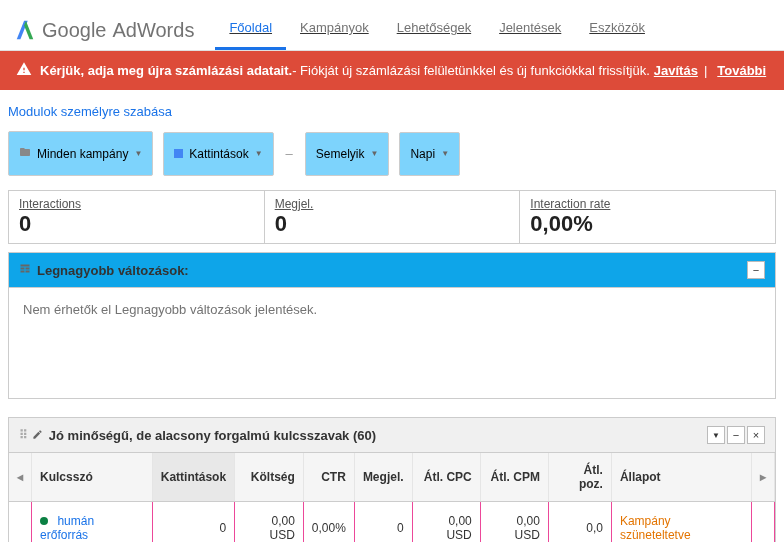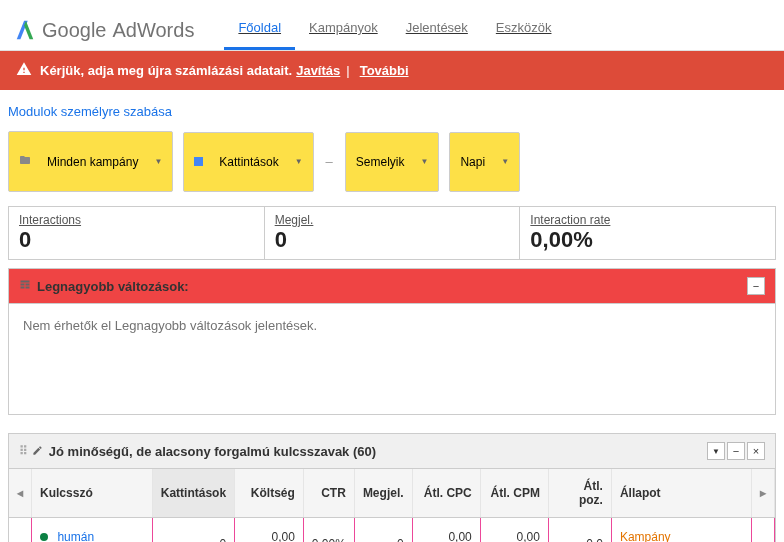--- a/index.html
+++ b/index.html
@@ -1,43 +1,43 @@
 <!DOCTYPE html>
 <html><head>
 <meta charset="utf-8">
 <style>
 * { margin: 0; padding: 0; box-sizing: border-box; }
 body { font-family: Arial, sans-serif; font-size: 13px; color: #333; background: #fff; width: 784px; }
 .header { display: flex; align-items: center; padding: 10px 14px 0; border-bottom: 1px solid #e0e0e0; }
-.logo { display: flex; align-items: center; gap: 6px; margin-right: 30px; }
+.logo { display: flex; align-items: center; gap: 6px; margin-right: 21px; }
 .logo-text { font-size: 20px; color: #737373; font-weight: 400; }
 .logo-bold { font-weight: 400; color: #737373; }
 .nav { display: flex; gap: 0; text-decoration: underline; }
 .nav-item { padding: 10px 14px 12px; color: #737373; font-size: 13px; cursor: pointer; }
 .nav-item.active { color: #1a73e8; border-bottom: 3px solid #1a73e8; }
 .alert-bar { background: #dd4b39; color: #fff; padding: 10px 16px; display: flex; align-items: center; font-size: 13px; }
 .alert-icon { margin-right: 8px; }
 .alert-bold { font-weight: bold; }
 .alert-link { color: #fff; text-decoration: underline; font-weight: bold; margin-left: 4px; cursor: pointer; }
 .alert-sep { margin: 0 6px; }
 .customize-link { color: #1a73e8; padding: 14px 8px 12px; display: inline-block; cursor: pointer; font-size: 13px; }
 .toolbar { display: flex; align-items: center; gap: 10px; padding: 0 8px 14px; }
-.btn { border: 1px solid #ccc; background: #fde047; padding: 22px 10px; font-size: 12px; display: flex; align-items: center; gap: 16px; cursor: pointer; border-radius: 2px; }
+.btn { border: 1px solid #ccc; background: #7dd3fc; padding: 14px 10px; font-size: 12px; display: flex; align-items: center; gap: 6px; cursor: pointer; border-radius: 2px; }
 .dropdown-arrow { font-size: 8px; color: #666; }
 .dash { color: #999; margin: 0 2px; }
 .square { width: 9px; height: 9px; display: inline-block; }
 .sq-blue { background: #4285f4; }
 .folder-icon { color: #888; }
 .stats { display: flex; border: 1px solid #ccc; margin: 0 8px; }
 .stat { flex: 1; border-right: 1px solid #ccc; padding: 6px 10px; }
 .stat:last-child { border-right: none; }
 .stat-label { font-size: 12px; color: #555; text-decoration: underline; }
 .stat-value { font-size: 22px; font-weight: bold; color: #222; }
 .panel { border: 1px solid #ccc; margin: 8px 8px 0; }
-.panel-header { display: flex; align-items: center; justify-content: space-between; padding: 8px 10px; border-bottom: 1px solid #ccc; background: #ef4444; }
+.panel-header { display: flex; align-items: center; justify-content: space-between; padding: 8px 10px; border-bottom: 1px solid #ccc; background: #0ea5e9; }
 .panel-title { font-weight: bold; font-size: 13px; display: flex; align-items: center; gap: 6px; }
 .panel-controls { display: flex; gap: 2px; }
 .panel-btn { width: 18px; height: 18px; border: 1px solid #bbb; background: #fff; font-size: 11px; display: flex; align-items: center; justify-content: center; cursor: pointer; }
 .panel-body { padding: 14px; min-height: 110px; color: #737373; }
 .panel2 { border: 1px solid #ccc; margin: 18px 8px 8px; }
 .panel2-header { display: flex; align-items: center; justify-content: space-between; padding: 8px 10px; background: #f0f0f0; border-bottom: 1px solid #ccc; }
 .panel2-title { font-weight: bold; font-size: 13px; display: flex; align-items: center; gap: 6px; }
 .grip { color: #aaa; letter-spacing: -2px; font-size: 12px; }
 .table { width: 100%; border-collapse: collapse; }
 .table th { text-align: left; padding: 10px 8px; font-size: 12px; font-weight: bold; background: #f5f5f5; border-bottom: 1px solid #ccc; border-right: 1px solid #e5e5e5; }
@@ -62,32 +62,34 @@
     <svg width="22" height="22" viewBox="0 0 24 24">
         <path d="M3 22 L11 2 L15 2 L7 22 Z" fill="#4285f4"></path>
         <path d="M13 2 L21 22 L17 22 L11 7 Z" fill="#34a853"></path>
       </svg>
     <span class="logo-text">Google</span>
     <span class="logo-text logo-bold">AdWords</span>
   </div>
   <div class="nav">
     <div class="nav-item active">Főoldal</div>
     <div class="nav-item">Kampányok</div>
+    <div class="nav-item">Lehetőségek</div>
     <div class="nav-item">Jelentések</div>
     <div class="nav-item">Eszközök</div>
   </div>
 </div>
 
 <div class="alert-bar">
   <span class="alert-icon">
     <svg width="16" height="16" viewBox="0 0 24 24">
         <path d="M1 21h22L12 2 1 21zm12-3h-2v-2h2v2zm0-4h-2v-4h2v4z" fill="#fff"></path>
       </svg>
   </span>
   <span class="alert-bold">Kérjük, adja meg újra számlázási adatait.</span>
+  <span> - Fiókját új számlázási felületünkkel és új funkciókkal frissítjük. </span>
   <span class="alert-link">Javítás</span>
   <span class="alert-sep">|</span>
   <span class="alert-link">További</span>
 </div>
 
 <a class="customize-link">Modulok személyre szabása</a>
 
 <div class="toolbar">
   <button class="btn">
     <span class="folder-icon">

